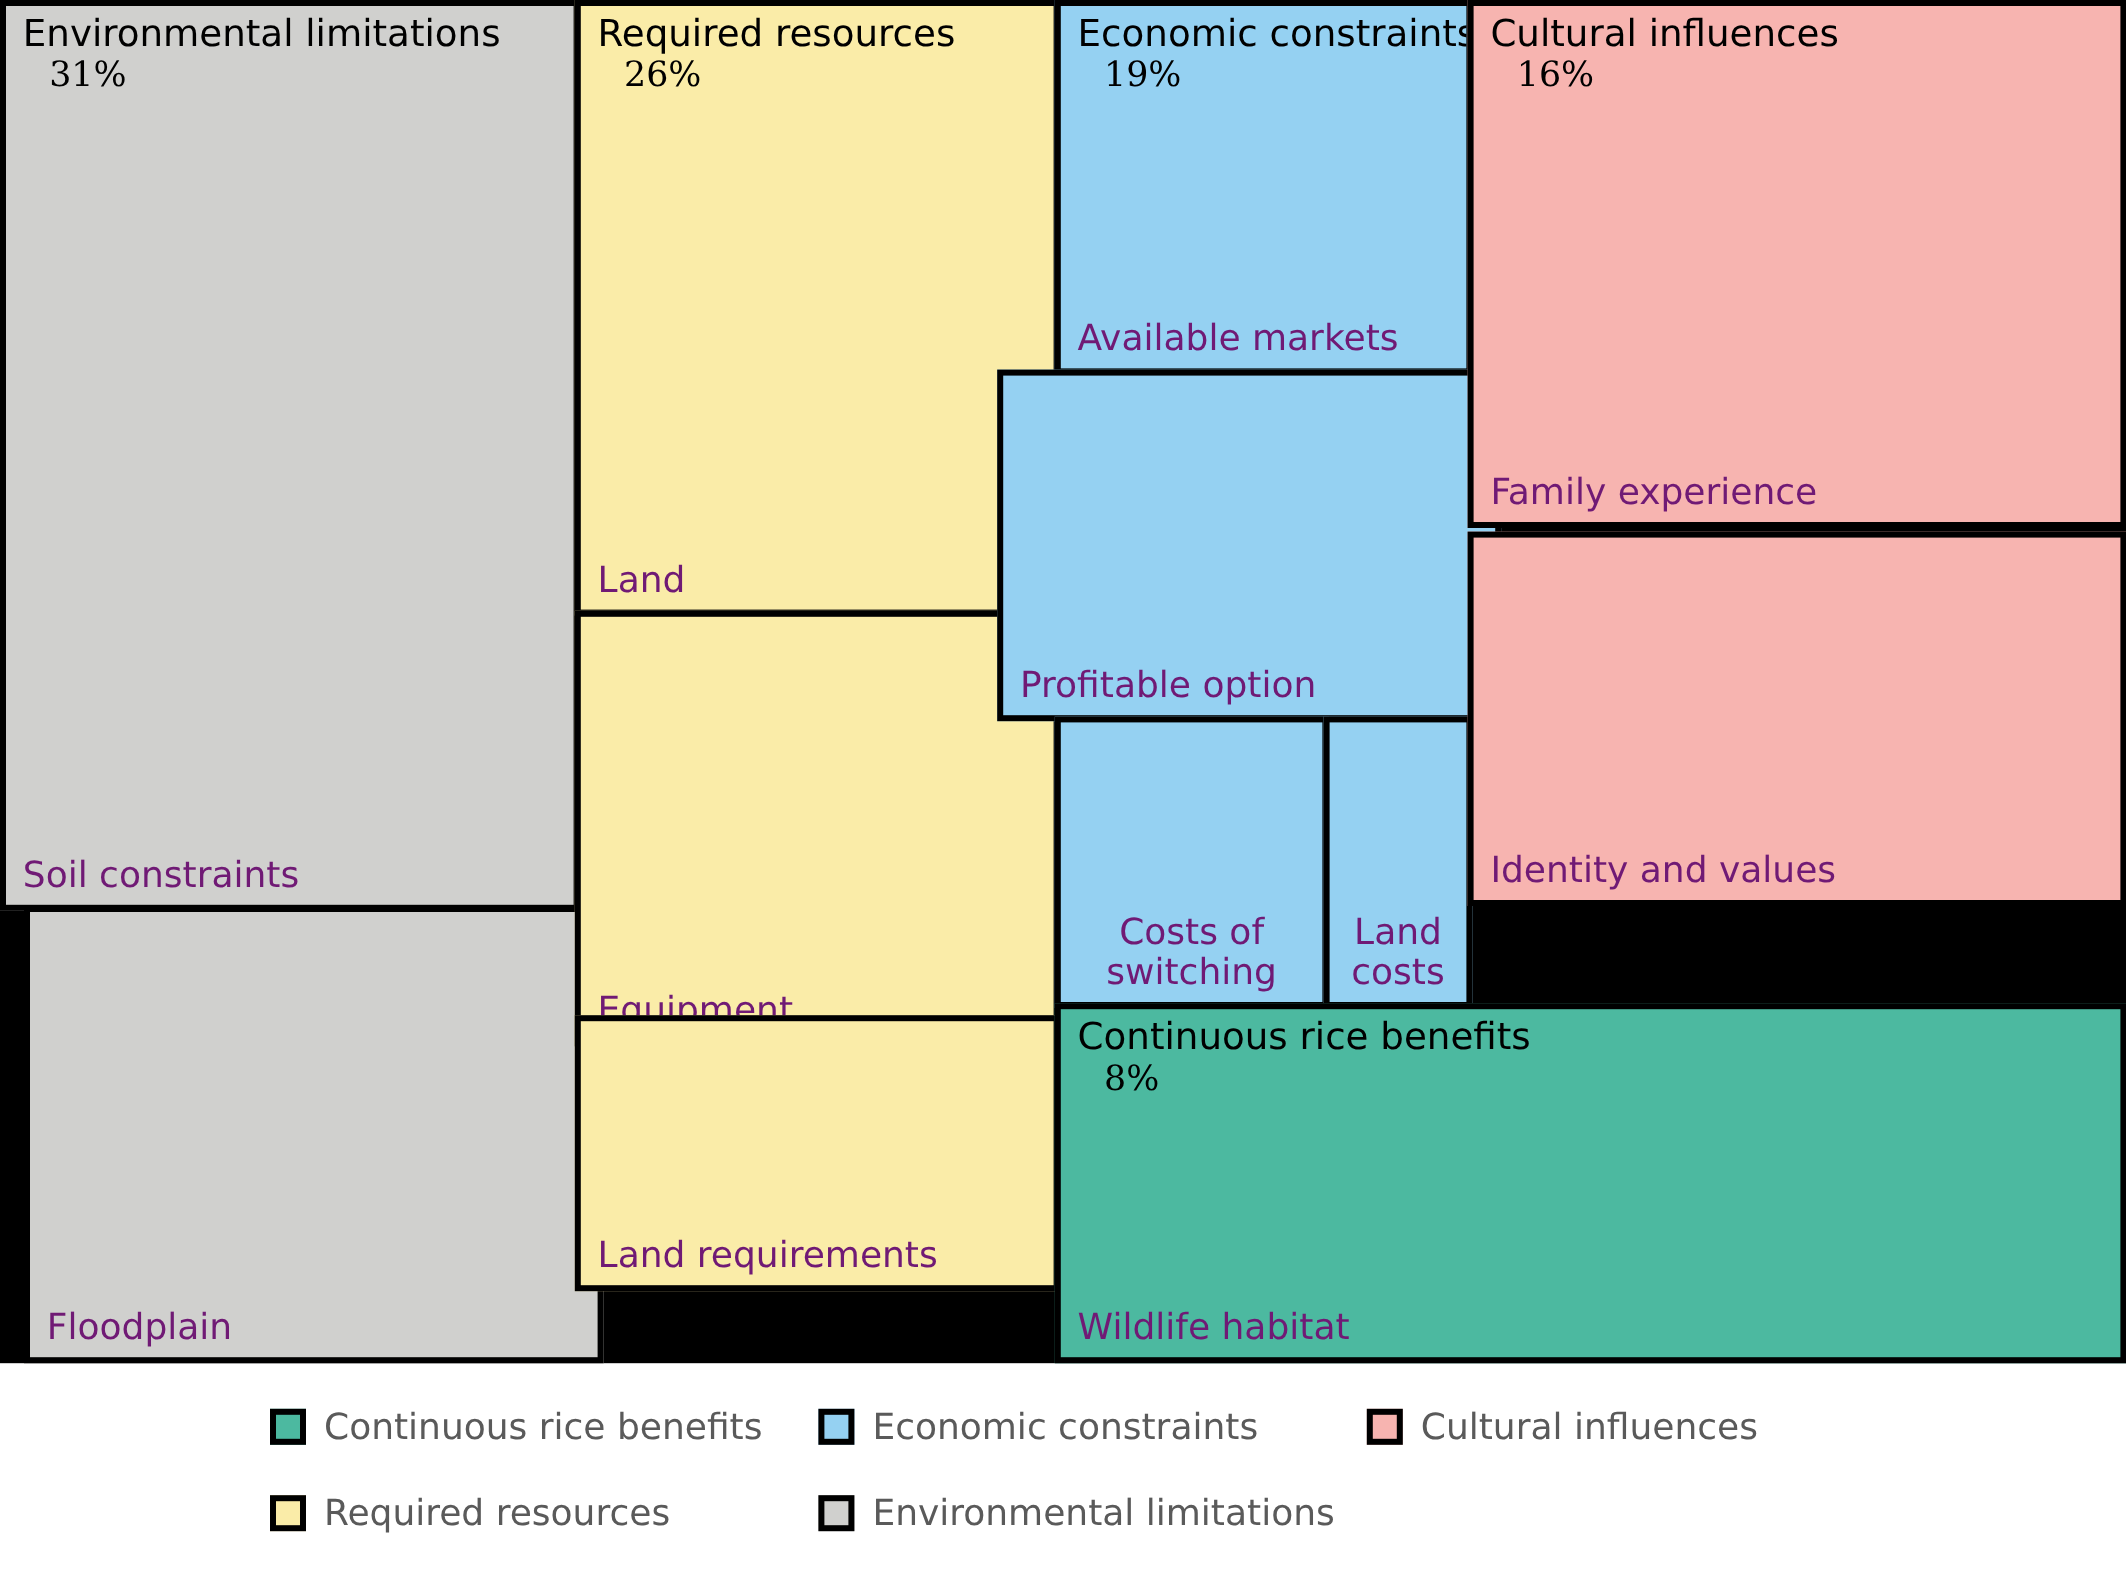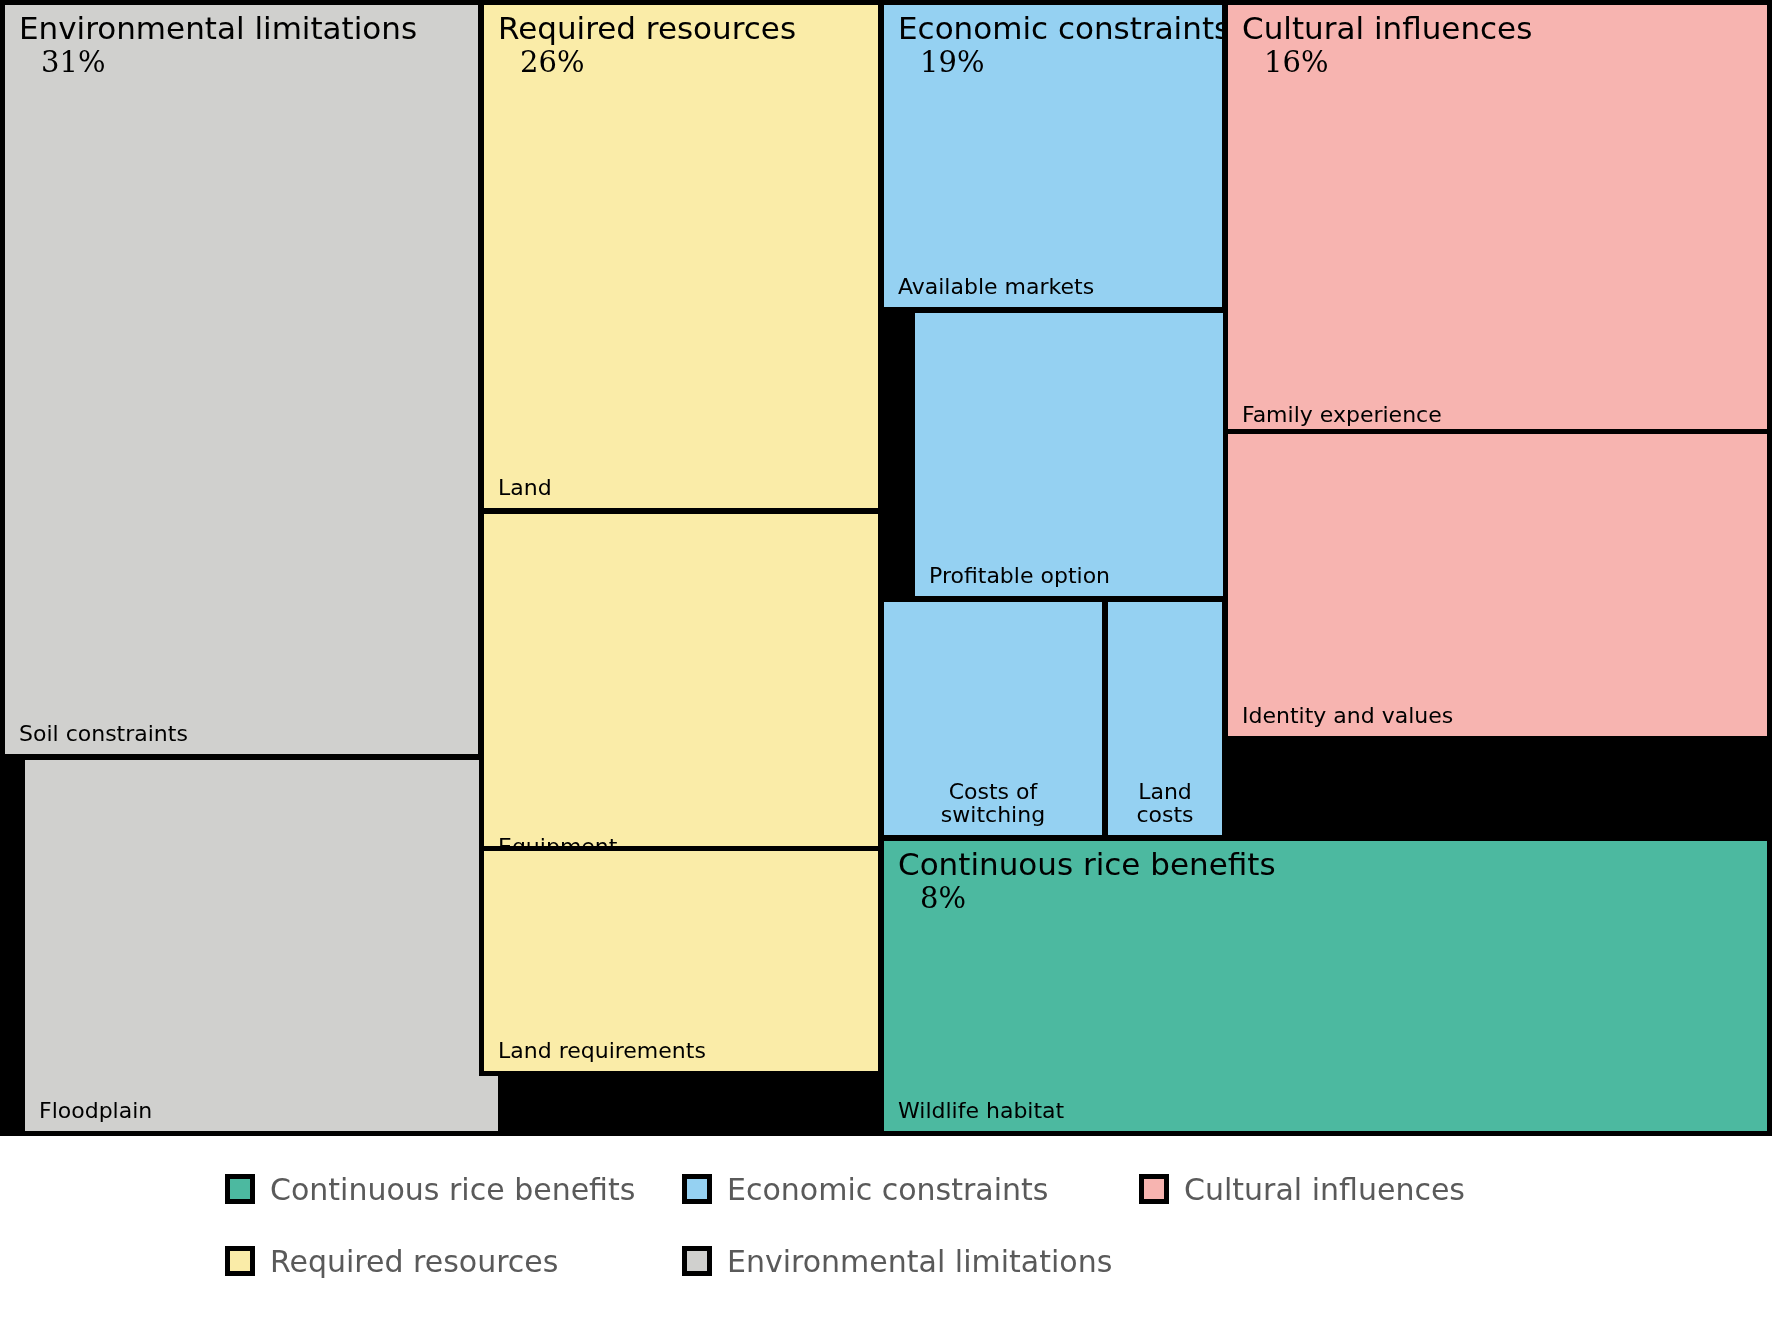--- a/index.html
+++ b/index.html
@@ -27,23 +27,23 @@
   }
   .tile {
     position: absolute;
     border: 5px solid #000000;
     overflow: hidden;
   }
   .tile-label {
     position: absolute;
     left: 14px;
     bottom: 8px;
-    font-size: 22px;
+    font-size: 30px;
     line-height: 1.08;
-    color: #000000;
+    color: #701a75;
     white-space: nowrap;
     font-family: "DejaVu Sans", sans-serif;
   }
   .tile-label.center {
     left: 0;
     right: 0;
     text-align: center;
     white-space: normal;
     padding: 0 6px;
   }
@@ -133,21 +133,21 @@
     </div>
 
     <div class="tile" style="left:879px; top:0px; width:348px; height:312px; background:#95d1f2;">
       <div class="grp-head">
         <span class="grp-name">Economic constraints</span>
         <span class="grp-pct">19%</span>
       </div>
       <div class="tile-label">Available markets</div>
     </div>
 
-    <div class="tile" style="left:910px; top:308px; width:420px; height:293px; background:#95d1f2;">
+    <div class="tile" style="left:831px; top:308px; width:420px; height:293px; background:#95d1f2;">
       <div class="tile-label">Profitable option</div>
     </div>
 
     <div class="tile" style="left:879px; top:597px; width:228px; height:243px; background:#95d1f2;">
       <div class="tile-label center">
         <span>Costs of</span><br>
         <span>switching</span>
       </div>
     </div>
 
@@ -159,21 +159,21 @@
     </div>
 
     <div class="tile" style="left:1223px; top:0px; width:549px; height:440px; background:#f7b4b0;">
       <div class="grp-head">
         <span class="grp-name">Cultural influences</span>
         <span class="grp-pct">16%</span>
       </div>
       <div class="tile-label">Family experience</div>
     </div>
 
-    <div class="tile" style="left:1223px; top:429px; width:549px; height:312px; background:#f7b4b0;padding-left:24px;">
+    <div class="tile" style="left:1223px; top:443px; width:549px; height:312px; background:#f7b4b0;padding-left:24px;">
       <div class="tile-label">Identity and values</div>
     </div>
 
     <div class="tile" style="left:879px; top:836px; width:893px; height:300px; background:#4cb9a0;">
       <div class="grp-head">
         <span class="grp-name">Continuous rice benefits</span>
         <span class="grp-pct">8%</span>
       </div>
       <div class="tile-label">Wildlife habitat</div>
     </div>

